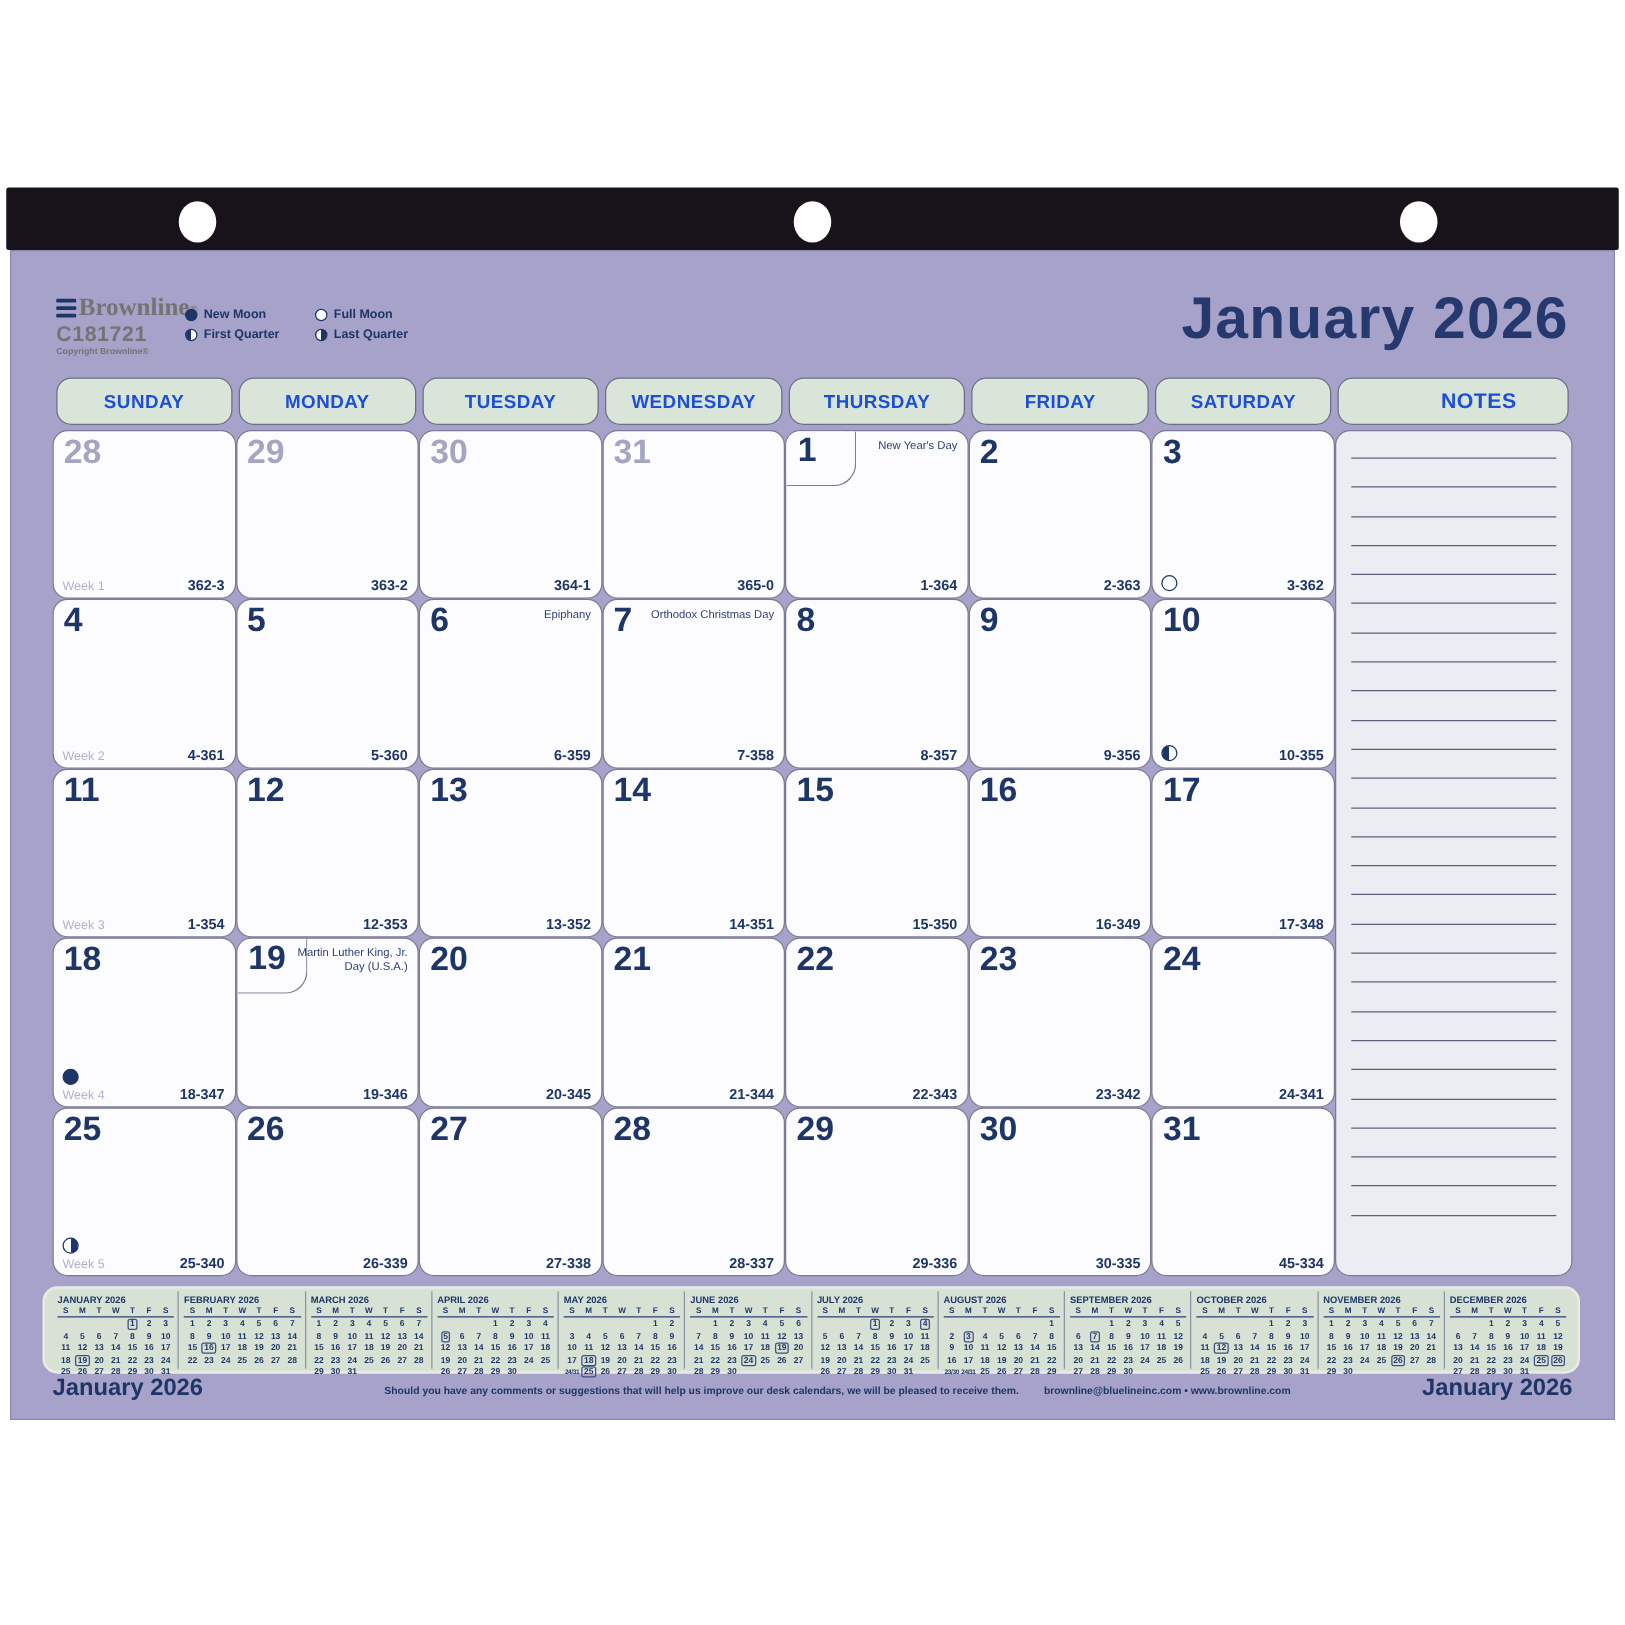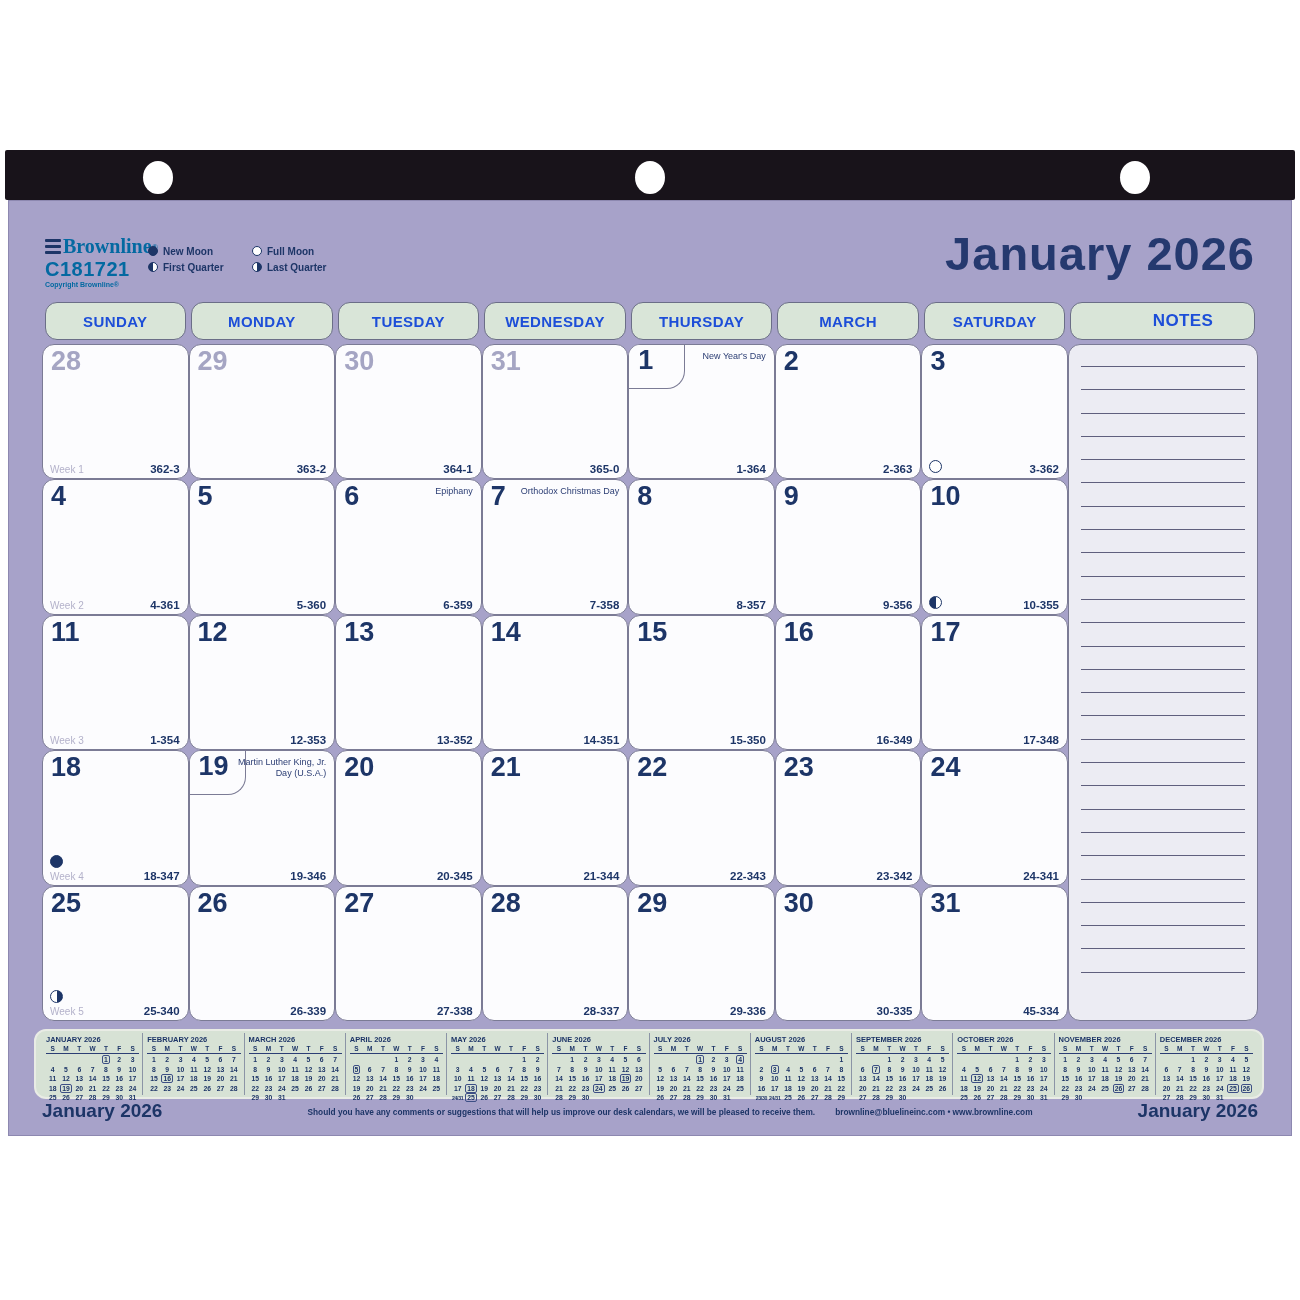--- a/index.html
+++ b/index.html
@@ -4,29 +4,29 @@
 <style>
   html,body{margin:0;padding:0;background:#ffffff;}
   #page{position:relative;width:1300px;height:1300px;background:#ffffff;overflow:hidden;
         font-family:"Liberation Sans",sans-serif;}
   
   .binder{position:absolute;left:5px;top:150px;width:1290px;height:50px;background:#18131a;border-radius:2px;}
   .hole{position:absolute;top:11px;width:30px;height:33px;background:#ffffff;border-radius:50%;}
   
   .sheet{position:absolute;left:8px;top:200px;width:1284px;height:936px;background:#a7a2c9;border:1px solid #8d88b0;box-sizing:border-box;}
   
-  .logo-block{position:absolute;left:45px;top:235px;color:#0369a1;}
+  .logo-block{position:absolute;left:45px;top:235px;color:#737373;}
   .logo-line{font-family:"Liberation Serif",serif;font-weight:bold;font-size:20px;display:flex;align-items:center;}
   .logo-bars{display:inline-flex;flex-direction:column;gap:2.5px;margin-right:2px;}
   .logo-bars i{display:block;width:16px;height:3.5px;background:#1d3567;border-radius:1px;}
   .logo-reg{font-size:9px;vertical-align:super;}
-  .model{font-size:20px;font-weight:bold;letter-spacing:.5px;}
+  .model{font-size:17px;font-weight:bold;letter-spacing:.5px;}
   .copyright{font-size:7px;font-weight:bold;}
   .legend{position:absolute;left:148px;top:246px;display:grid;grid-template-columns:96px auto;grid-row-gap:5px;grid-column-gap:8px;}
-  .legend-item{display:flex;align-items:flex-start;font-size:10px;font-weight:bold;color:#1d3567;white-space:nowrap;}
+  .legend-item{display:flex;align-items:flex-end;font-size:10px;font-weight:bold;color:#1d3567;white-space:nowrap;}
   .moon{display:inline-block;width:12px;height:12px;border:1.4px solid #1d3567;border-radius:50%;box-sizing:border-box;background:#fff;}
   .legend-item .moon{width:10px;height:10px;margin-right:5px;}
   .moon-new{background:#1d3567;}
   .moon-full{background:#fff;}
   .moon-first{background:linear-gradient(90deg,#1d3567 50%,#ffffff 50%);}
   .moon-last{background:linear-gradient(90deg,#ffffff 50%,#1d3567 50%);}
   .page-title{position:absolute;right:45px;top:226px;font-size:47px;font-weight:900;color:#25396f;letter-spacing:1px;}
   
   .tabs-row{position:absolute;left:42px;top:302px;width:1216px;height:38px;display:grid;grid-template-columns:repeat(7,1fr) 190px;}
   .day-tab{margin:0 2.5px;background:#d9e5d8;border:1.6px solid #6b6e87;border-radius:12px;display:flex;align-items:center;justify-content:center;font-size:15px;font-weight:bold;color:#1d4ed8;letter-spacing:.4px;box-sizing:border-box;}
@@ -108,21 +108,21 @@
   </div>
 
   <div class="page-title">January 2026</div>
 
   <div class="tabs-row">
       <div class="day-tab">SUNDAY</div>
       <div class="day-tab">MONDAY</div>
       <div class="day-tab">TUESDAY</div>
       <div class="day-tab">WEDNESDAY</div>
       <div class="day-tab">THURSDAY</div>
-      <div class="day-tab">MARCH</div>
+      <div class="day-tab">FRIDAY</div>
       <div class="day-tab">SATURDAY</div>
       <div class="day-tab notes-tab">NOTES</div>
     </div>
 
   <div class="grid">
       <div class="cell"><span class="date muted">28</span><span class="week-label">Week 1</span><span class="ordinal">362-3</span></div>
       <div class="cell"><span class="date muted">29</span><span class="ordinal">363-2</span></div>
       <div class="cell"><span class="date muted">30</span><span class="ordinal">364-1</span></div>
       <div class="cell"><span class="date muted">31</span><span class="ordinal">365-0</span></div>
       <div class="cell">

